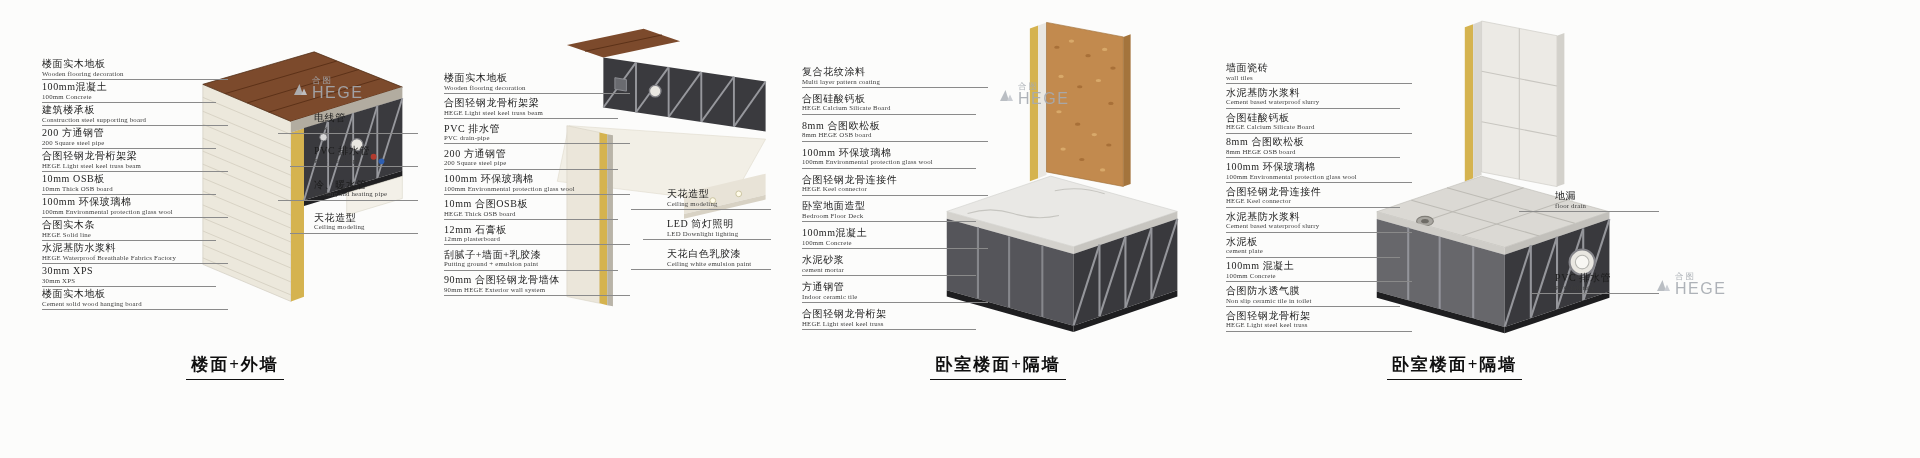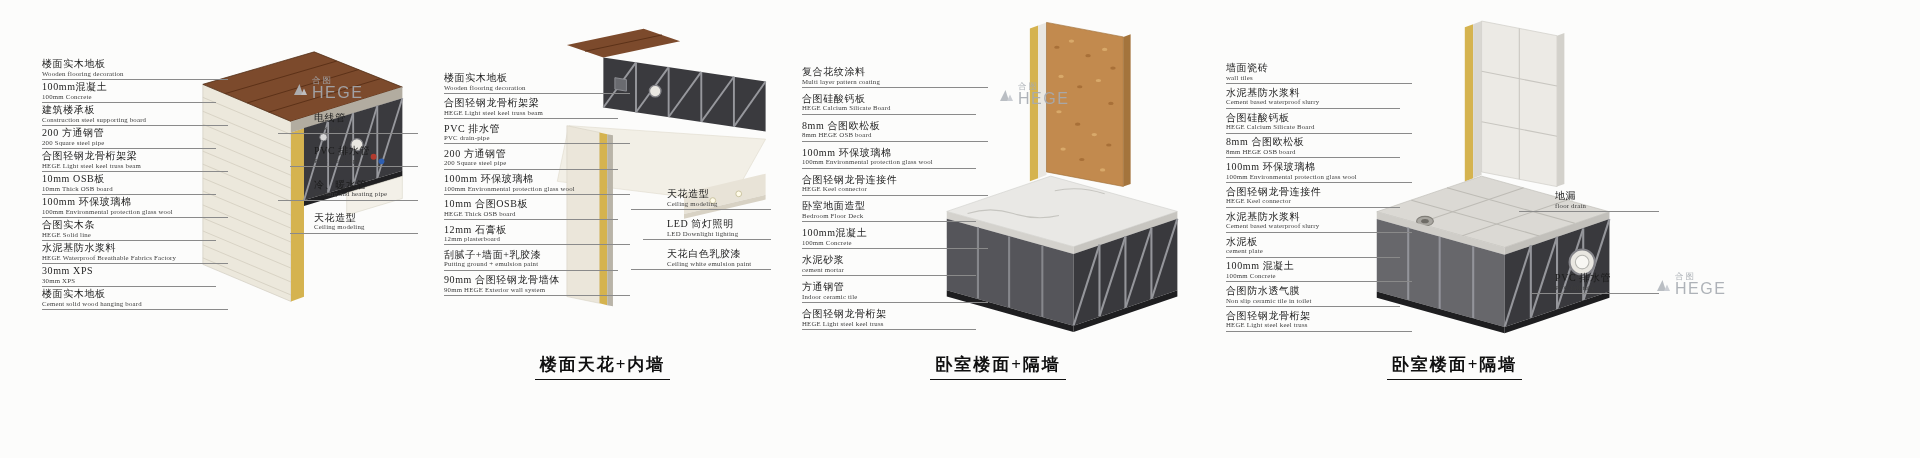--- a/index.html
+++ b/index.html
@@ -173,20 +173,21 @@
         </div>
         <div class="label">
           <div class="zh">冷、暖水管</div>
           <div class="en">Cooling and heating pipe</div>
         </div>
         <div class="label">
           <div class="zh">天花造型</div>
           <div class="en">Ceiling modeling</div>
         </div>
       </div>
+    <h2 class="title"><span class="title-text">楼面+外墙</span></h2>
   </section>
 
   <section class="panel panel-2">
     <div class="labels left">
         <div class="label">
           <div class="zh">楼面实木地板</div>
           <div class="en">Wooden flooring decoration</div>
         </div>
         <div class="label">
           <div class="zh">合图轻钢龙骨桁架梁</div>
@@ -272,21 +273,20 @@
         </div>
         <div class="label">
           <div class="zh">LED 筒灯照明</div>
           <div class="en">LED Downlight lighting</div>
         </div>
         <div class="label">
           <div class="zh">天花白色乳胶漆</div>
           <div class="en">Ceiling white emulsion paint</div>
         </div>
       </div>
-    <h2 class="title"><span class="title-text">楼面天花+内墙</span></h2>
   </section>
 
   <section class="panel panel-3">
     <div class="labels left">
         <div class="label">
           <div class="zh">复合花纹涂料</div>
           <div class="en">Multi layer pattern coating</div>
         </div>
         <div class="label">
           <div class="zh">合图硅酸钙板</div>

